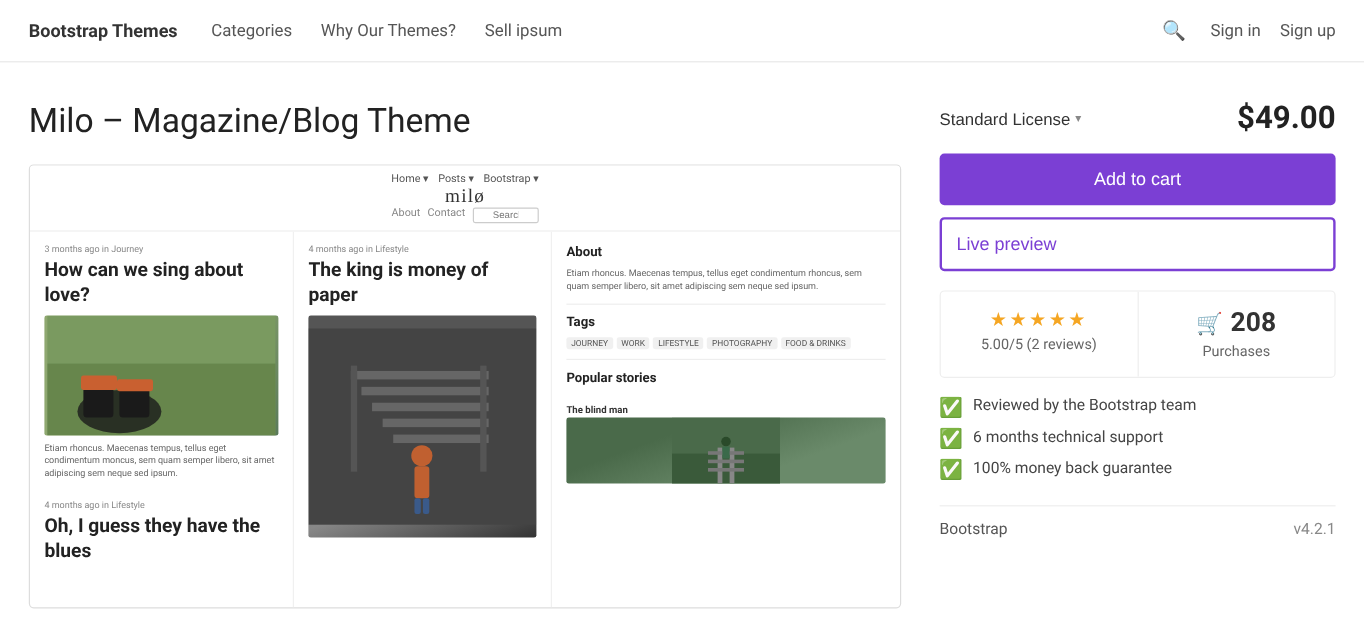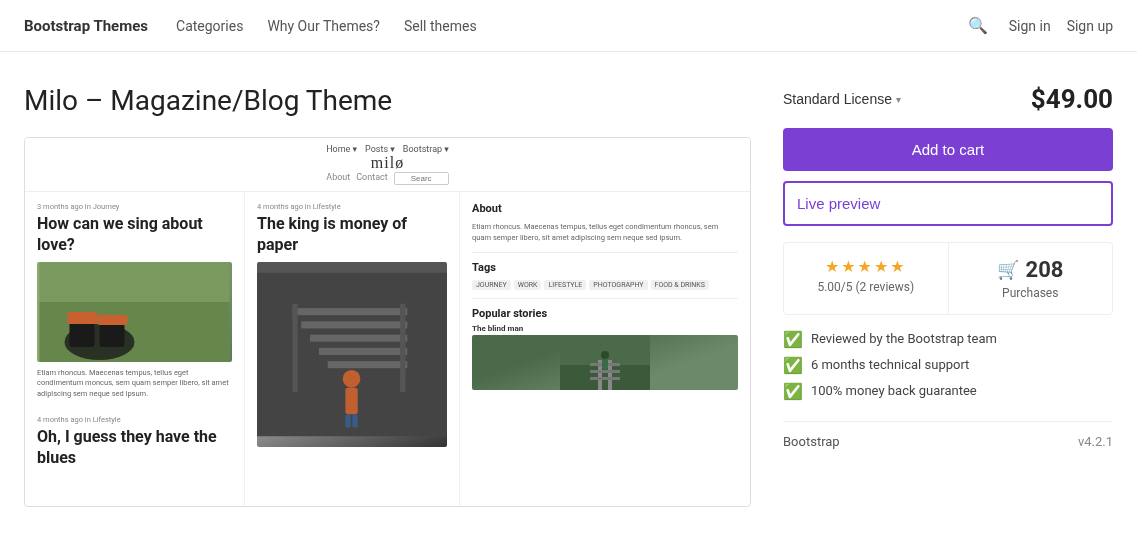--- a/index.html
+++ b/index.html
@@ -53,21 +53,21 @@
     .article-img { width: 100%; height: 100px; background: #b8cba8; border-radius: 2px; margin-bottom: 6px; overflow: hidden; position: relative; }
     .article-img-mid { width: 100%; height: 185px; background: #8a9a8a; border-radius: 2px; margin-bottom: 6px; overflow: hidden; }
     .article-text { font-size: 7.5px; color: #666; line-height: 1.4; }
 
     .section-title-sm { font-size: 11px; font-weight: 700; color: #222; margin-bottom: 6px; }
     .about-text { font-size: 7.5px; color: #666; line-height: 1.5; margin-bottom: 8px; }
     .tags-section { margin-top: 6px; }
     .tags-list { display: flex; flex-wrap: wrap; gap: 3px; margin-top: 4px; }
     .tag { background: #f0f0f0; border-radius: 2px; padding: 1px 4px; font-size: 7px; color: #555; }
     .divider-sm { border: none; border-top: 1px solid #eee; margin: 8px 0; }
-    .popular-title { font-size: 11px; font-weight: 700; color: #222; margin-bottom: 4px; }
+    .popular-title { font-size: 11px; font-weight: 700; color: #222; margin-bottom: 16px; }
     .popular-item-title { font-size: 8px; font-weight: 700; color: #333; margin-bottom: 2px; }
     .popular-img { width: 100%; height: 55px; background: #6a8a6a; border-radius: 2px; }
 
     
     .img-boots { background: linear-gradient(135deg, #8fa870 40%, #5a7a5a 100%); position: relative; }
     .img-stairs { background: linear-gradient(160deg, #555 30%, #888 70%, #333 100%); }
     .img-forest { background: linear-gradient(160deg, #4a6a4a 30%, #6a8a6a 70%); }
 
     
     .sidebar-top { margin-bottom: 16px; }
@@ -110,21 +110,21 @@
     .bootstrap-version { color: #888; }
   </style>
 </head>
 <body>
 
 <nav class="navbar">
   <span class="navbar-brand">Bootstrap Themes</span>
   <div class="navbar-links">
     <a href="#">Categories</a>
     <a href="#">Why Our Themes?</a>
-    <a href="#">Sell themes</a>
+    <a href="#">Sell ipsum</a>
   </div>
   <div class="navbar-right">
     <button class="search-icon-btn">🔍</button>
     <div class="nav-auth">
       <a href="#">Sign in</a>
       <a href="#">Sign up</a>
     </div>
   </div>
 </nav>
 

